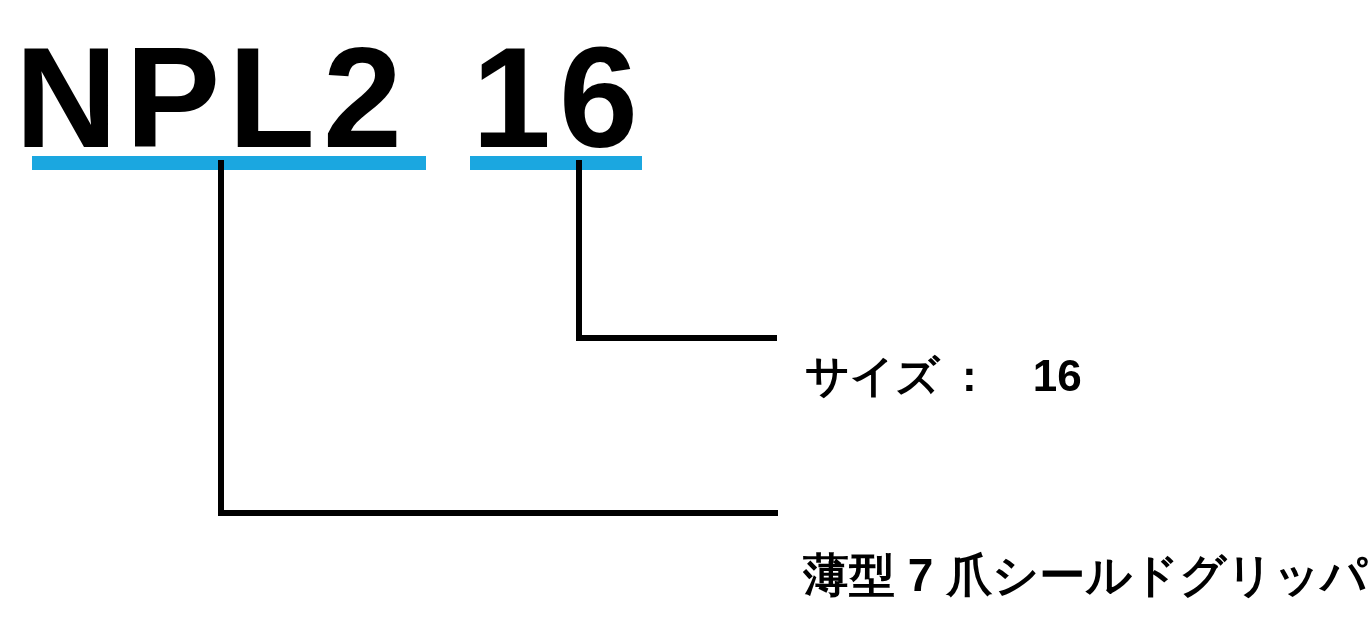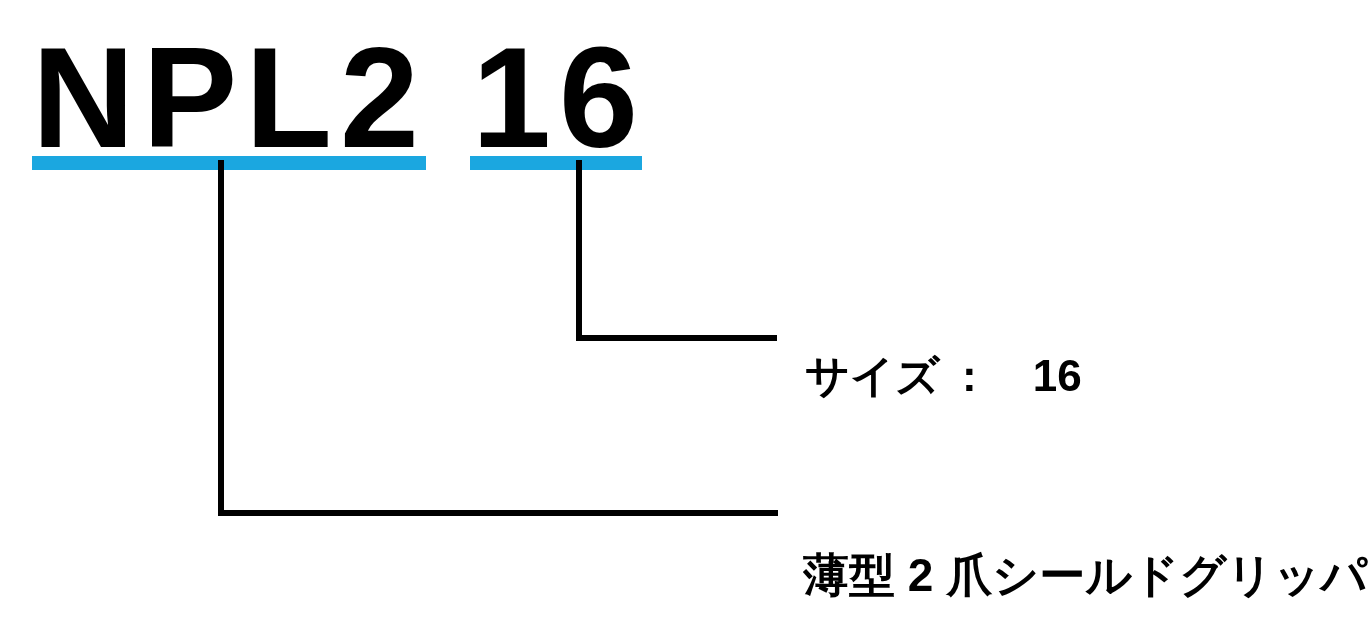--- a/index.html
+++ b/index.html
@@ -24,21 +24,21 @@
   .model-part {
     position: absolute;
     top: 27px;
     font-size: 142px;
     line-height: 142px;
     font-weight: 700;
     letter-spacing: 8px;
     color: var(--ink);
     white-space: nowrap;
   }
-  .model-prefix { left: 32px; }
+  .model-prefix { left: 15px; }
   .model-size   { left: 472px; }
   
   .underline {
     position: absolute;
     top: 156px;
     height: 14px;
     background: var(--accent);
     z-index: 1;
   }
   .underline-prefix { left: 32px;  width: 394px; }
@@ -99,16 +99,16 @@
   <div class="cline line-a-v"></div>
   <div class="cline line-a-h"></div>
   <div class="cline line-b-v"></div>
   <div class="cline line-b-h"></div>
 
   <div class="callout size-callout">
     <span>サイズ</span><span class="sep">:</span><span class="val">16</span>
   </div>
 
   <div class="callout seal-callout">
-    <div class="seal-line2">薄型 2 爪シールドグリッパ</div>
+    <div class="seal-line2">薄型 7 爪シールドグリッパ</div>
   </div>
 
 </div>
 
 </body></html>

